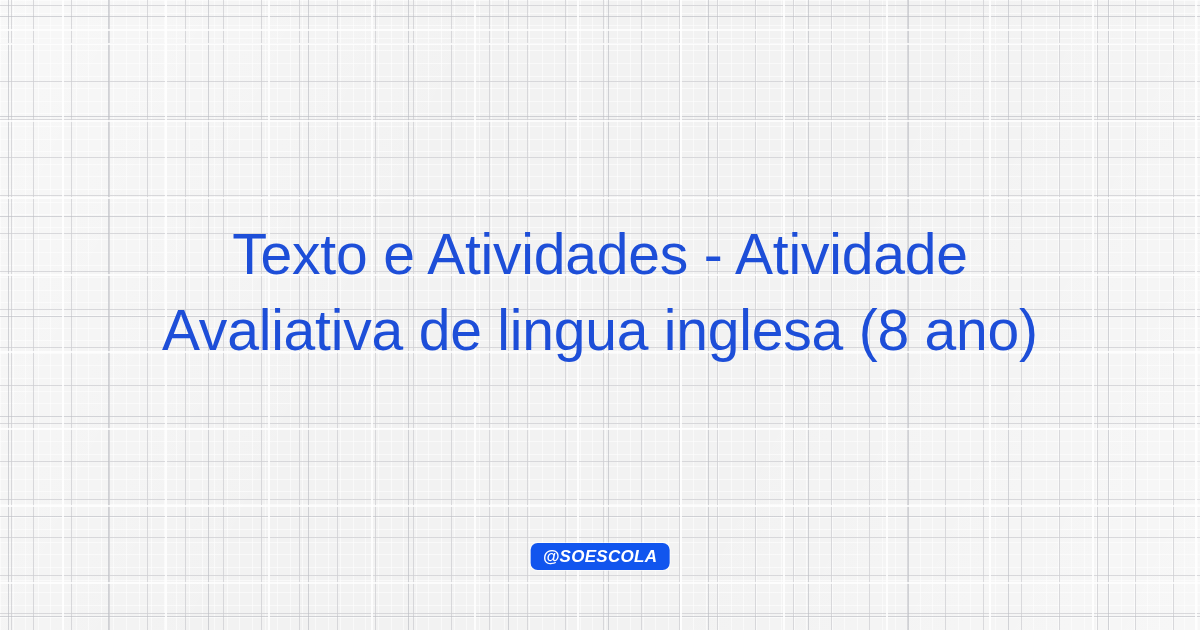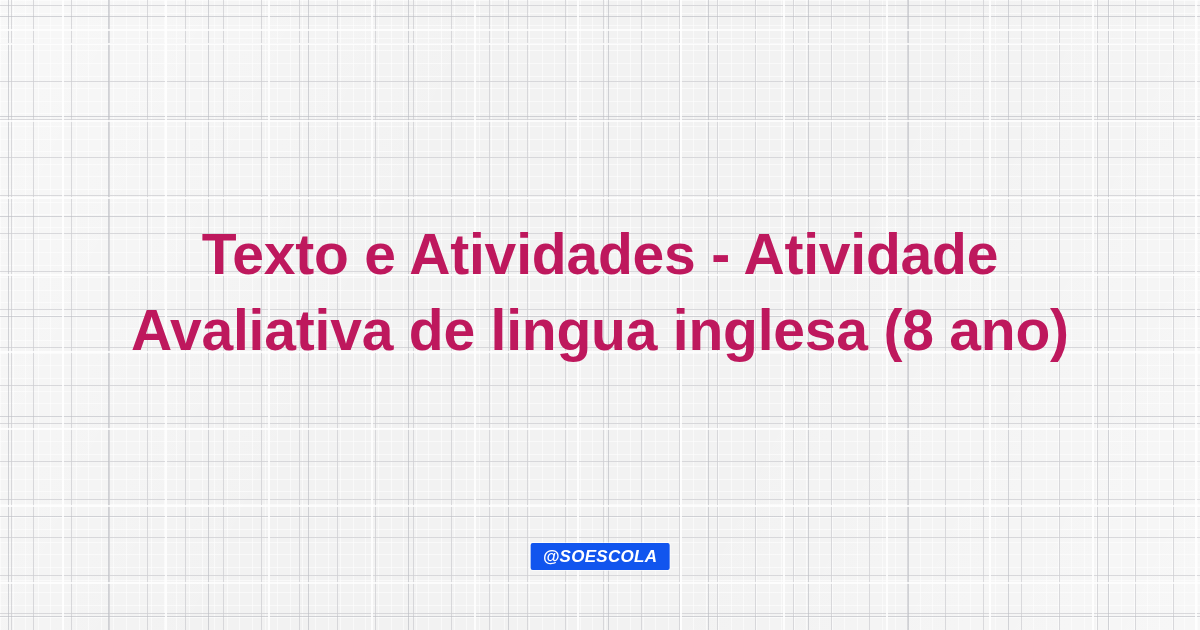--- a/index.html
+++ b/index.html
@@ -111,44 +111,44 @@
   #title-block {
     position: relative;
     z-index: 5;
     width: 1140px;
     text-align: center;
     margin-top: -46px;
   }
 
   .title-line {
     display: block;
-    color: #be185d;
+    color: #1d4ed8;
     font-family: "Liberation Sans", sans-serif;
-    font-weight: 700;
+    font-weight: 400;
     font-size: 57px;
     line-height: 76px;
     letter-spacing: -0.2px;
     white-space: nowrap;
   }
 
   
   #badge {
     position: absolute;
     z-index: 6;
     left: 50%;
     transform: translateX(-50%);
     top: 543px;
     height: 27px;
     box-sizing: border-box;
     padding: 0 12px;
     display: flex;
     align-items: center;
     justify-content: center;
     background-color: #1155ee;
-    border-radius: 2px;
+    border-radius: 7px;
     box-shadow: 0 0 0 1px rgba(255,255,255,0.55);
   }
 
   #badge-text {
     color: #ffffff;
     font-family: "Liberation Sans", sans-serif;
     font-weight: bold;
     font-style: italic;
     font-size: 17px;
     line-height: 17px;

